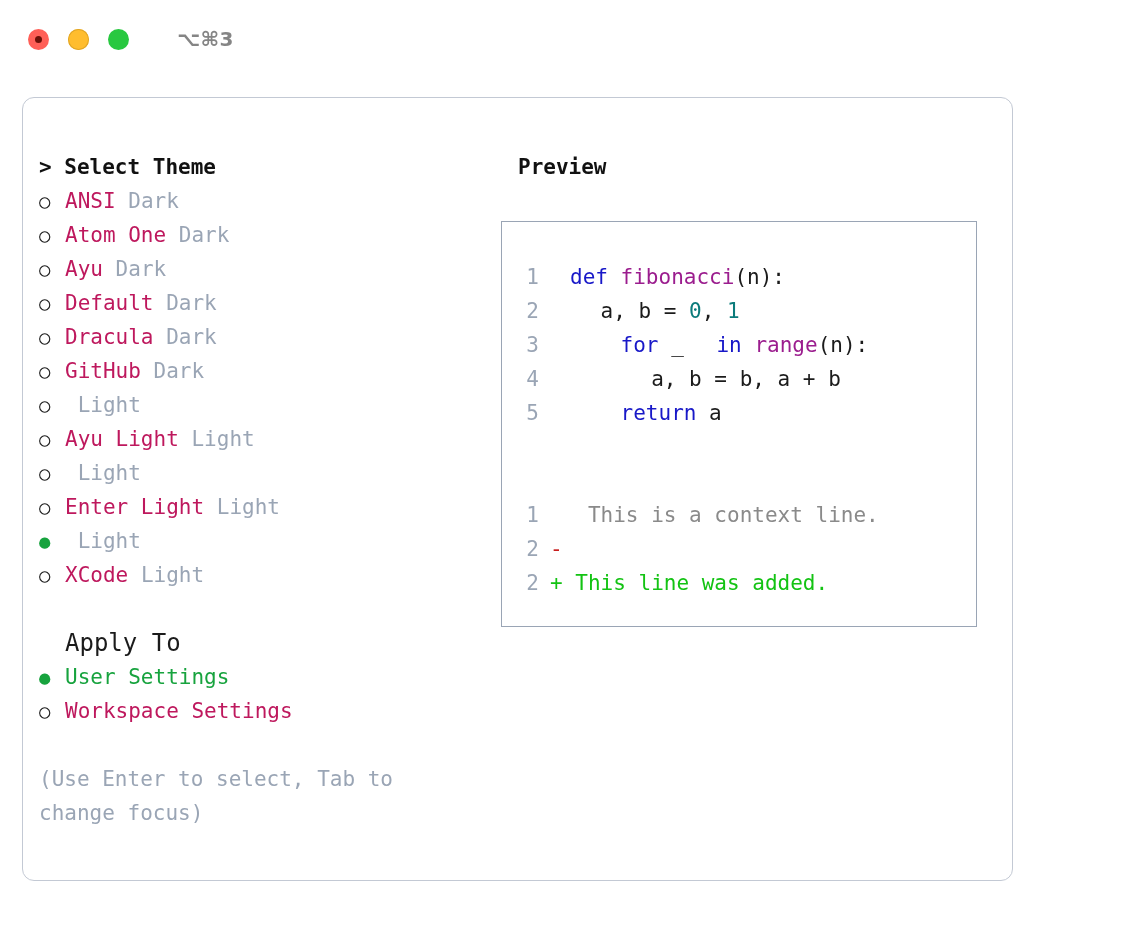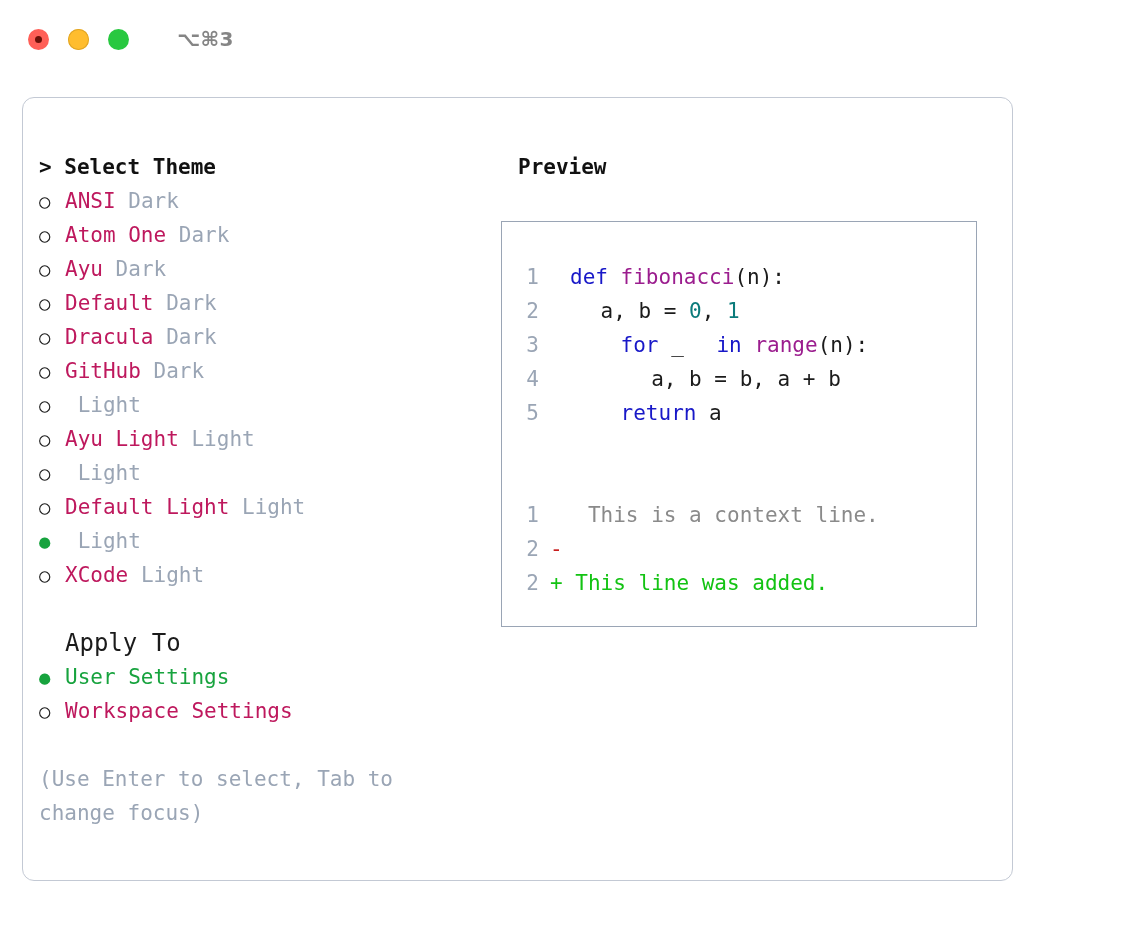--- a/index.html
+++ b/index.html
@@ -223,21 +223,21 @@
           <span class="opt-cat"> </span>
           <span class="opt-cat">Light</span>
         </div>
         <div class="opt-row">
           <span class="opt-marker">○</span>
           <span class="opt-cat"> </span>
           <span class="opt-cat">Light</span>
         </div>
         <div class="opt-row">
           <span class="opt-marker">○</span>
-          <span class="opt-label">Default Light</span>
+          <span class="opt-label">Enter Light</span>
           <span class="opt-cat"> </span>
           <span class="opt-cat">Light</span>
         </div>
         <div class="opt-row selected">
           <span class="opt-marker">●</span>
           <span class="opt-cat"> </span>
           <span class="opt-cat">Light</span>
         </div>
         <div class="opt-row">
           <span class="opt-marker">○</span>

